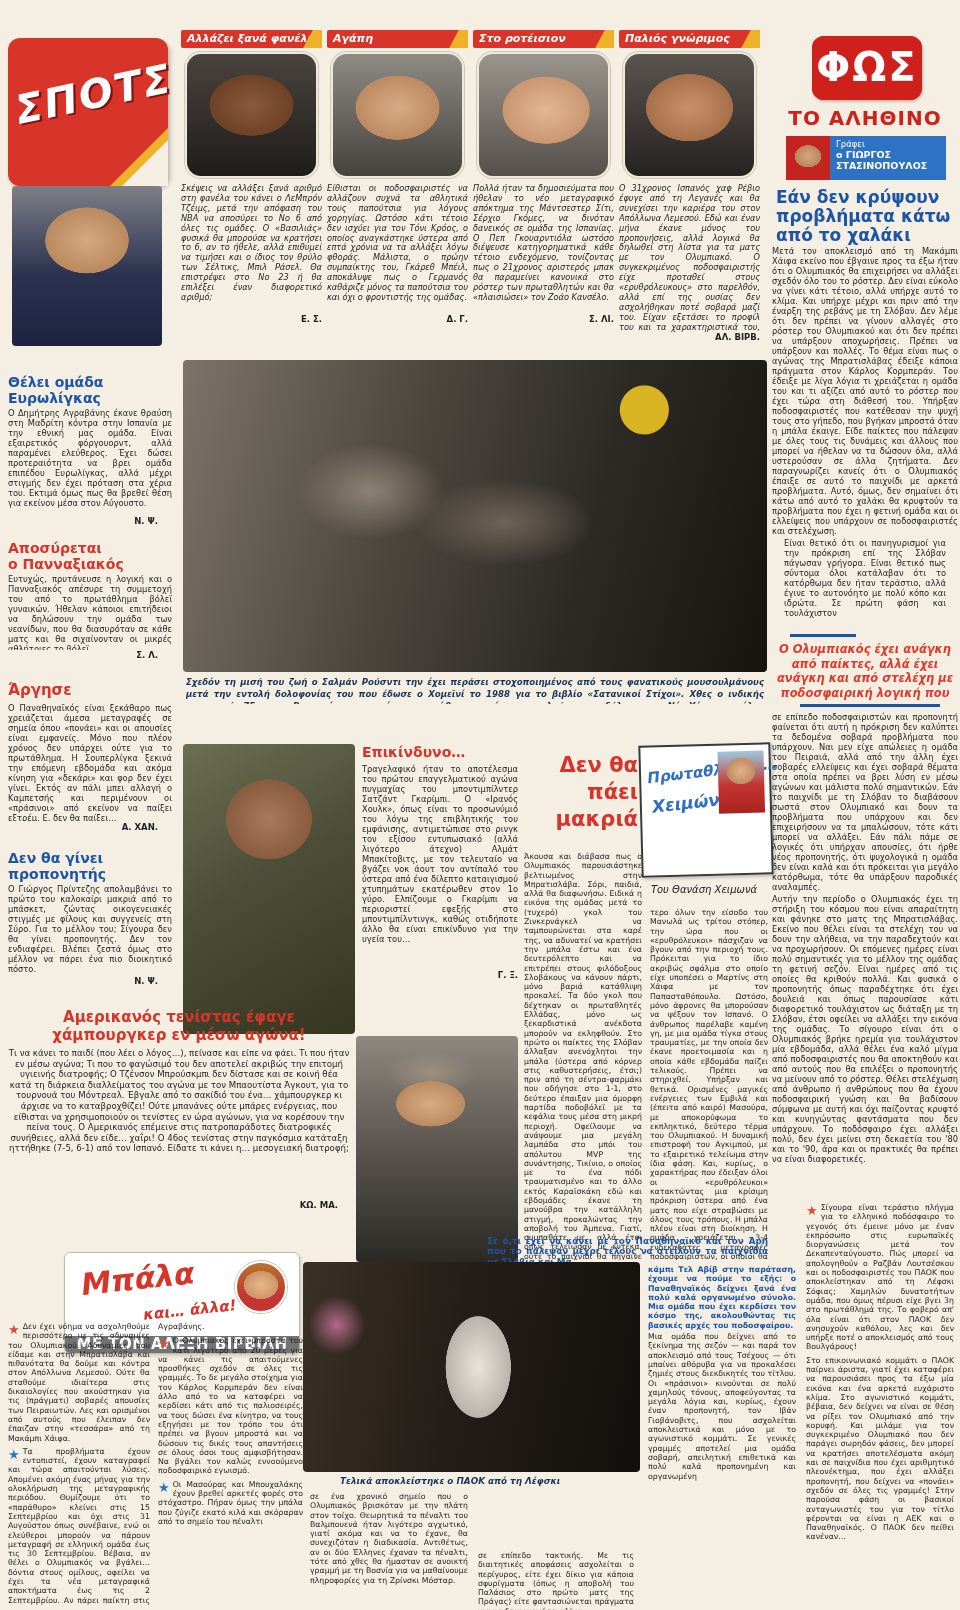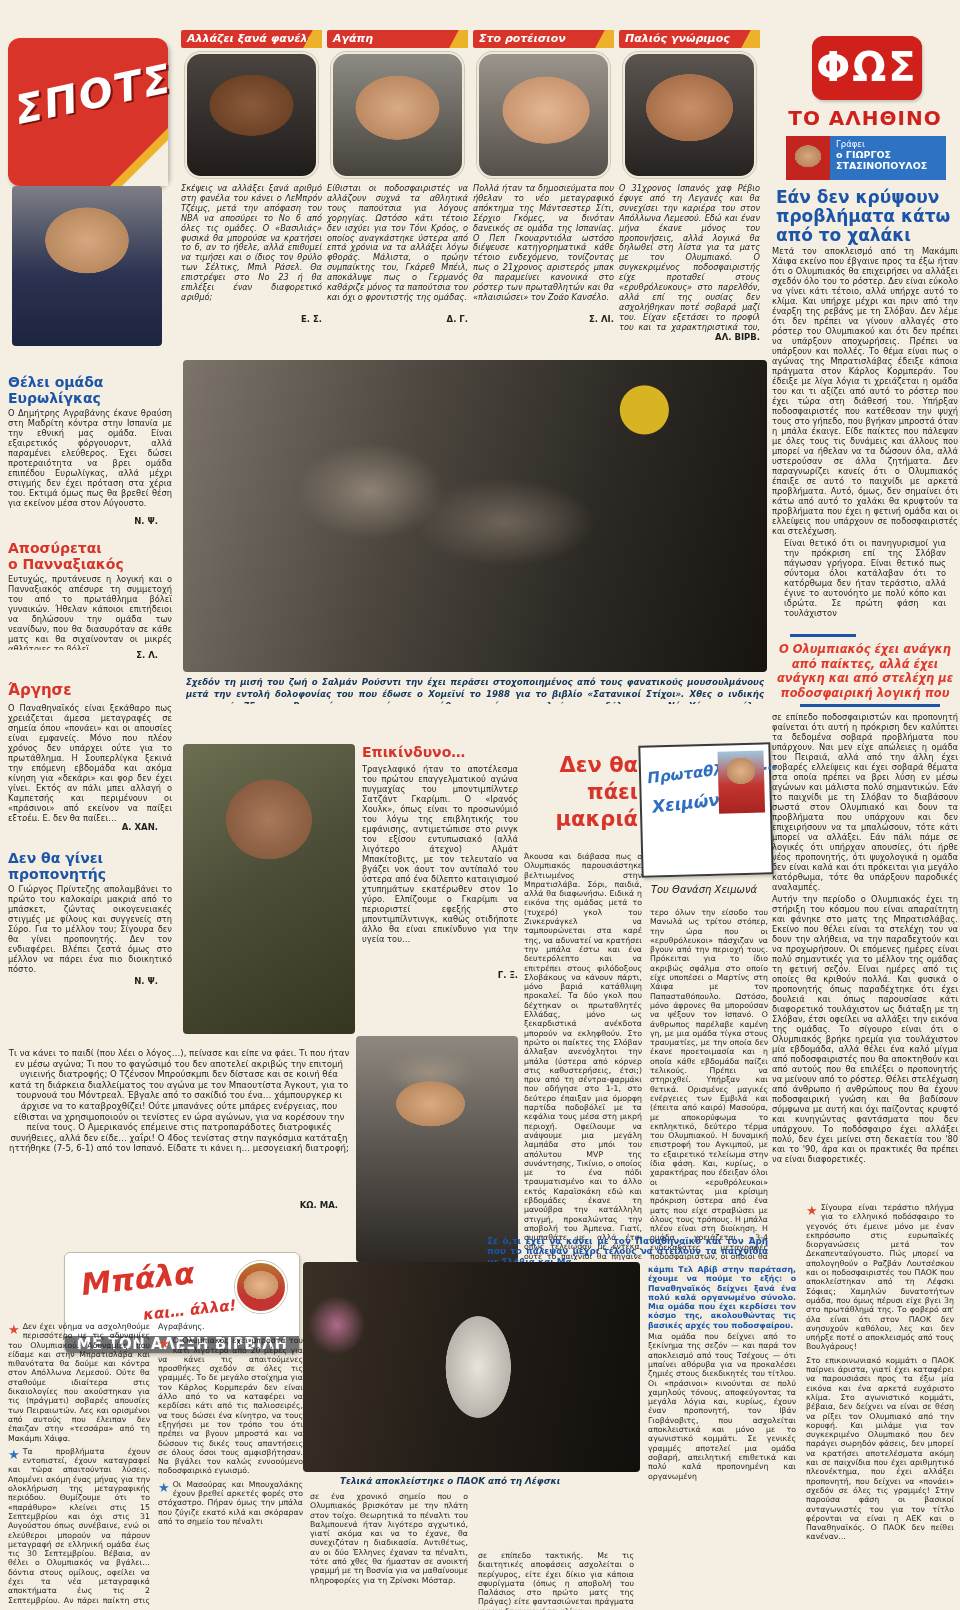--- a/index.html
+++ b/index.html
@@ -149,20 +149,24 @@
   </div>
   <div class="abs xeim-box" style="left:640px;top:744px;width:128px;height:128px">
     <div class="script-blue" style="position:absolute;left:6px;top:16px;font-size:15px;transform:rotate(-5deg)">Πρωταθλητής…</div>
     <div class="script-blue" style="position:absolute;left:10px;top:46px;font-size:17px;transform:rotate(-5deg)">Χειμώνα</div>
     <div style="position:absolute;right:5px;top:6px;width:46px;height:62px;background:radial-gradient(ellipse 50% 34% at 50% 32%,#e0b38a 0%,#c08c62 62%,rgba(0,0,0,0) 63%),linear-gradient(#9ec8e0 0%,#c43430 55%,#a82420 100%)"></div>
   </div>
   <div class="abs ital" style="left:640px;top:884px;width:128px;font-size:10px;text-align:center;color:#222">Του Θανάση Χειμωνά</div>
   <div class="abs body-xs" style="left:524px;top:852px;width:118px;height:408px">Άκουσα και διάβασα πως ο Ολυμπιακός παρουσιάστηκε βελτιωμένος στην Μπρατισλάβα. Σόρι, παιδιά, αλλά θα διαφωνήσω. Ειδικά η εικόνα της ομάδας μετά το (τυχερό) γκολ του Ζινκερνάγκελ να ταμπουρώνεται στα καρέ της, να αδυνατεί να κρατήσει την μπάλα έστω και ένα δευτερόλεπτο και να επιτρέπει στους φιλόδοξους Σλοβάκους να κάνουν πάρτι, μόνο βαριά κατάθλιψη προκαλεί. Τα δύο γκολ που δέχτηκαν οι πρωταθλητές Ελλάδας, μόνο ως ξεκαρδιστικά ανέκδοτα μπορούν να εκληφθούν. Στο πρώτο οι παίκτες της Σλόβαν άλλαξαν ανενόχλητοι την μπάλα (ύστερα από κόρνερ στις καθυστερήσεις, έτσι;) πριν από τη σέντρα-φαρμάκι που οδήγησε στο 1-1, στο δεύτερο έπαιξαν μια όμορφη παρτίδα ποδοβόλεϊ με τα κεφάλια τους μέσα στη μικρή περιοχή. Οφείλουμε να ανάψουμε μια μεγάλη λαμπάδα στο μπόι του απόλυτου MVP της συνάντησης, Τικίνιο, ο οποίος με το ένα πόδι τραυματισμένο και το άλλο εκτός Καραϊσκάκη εδώ και εβδομάδες έκανε τη μανούβρα την κατάλληλη στιγμή, προκαλώντας την αποβολή του Άμπενα. Γιατί, συμπαθάτε με, αλλά έτσι όπως τελείωσαν με έντεκα, ούτε το παιχνίδι θα πήγαινε στα πέναλτι ούτε ο Ολυμπιακός στα πλέι οφ του Γιουρόπα. Λάθη αυτήν τη φορά και από τον Κάρλος Κορμπεράν. Με χειρό-</div>
   <div class="abs body-xs" style="left:650px;top:908px;width:118px;height:352px">τερο όλων την είσοδο του Μανωλά ως τρίτου στόπερ, την ώρα που οι «ερυθρόλευκοι» πάσχιζαν να βγουν από την περιοχή τους. Πρόκειται για το ίδιο ακριβώς σφάλμα στο οποίο είχε υποπέσει ο Μαρτίνς στη Χάιφα με τον Παπασταθόπουλο. Ωστόσο, μόνο άφρονες θα μπορούσαν να ψέξουν τον Ισπανό. Ο άνθρωπος παρέλαβε καμένη γη, με μια ομάδα τίγκα στους τραυματίες, με την οποία δεν έκανε προετοιμασία και η οποία κάθε εβδομάδα παίζει τελικούς. Πρέπει να στηριχθεί. Υπήρξαν και θετικά. Ορισμένες μαγικές ενέργειες των Εμβιλά και (έπειτα από καιρό) Μασούρα, με αποκορύφωμα το εκπληκτικό, δεύτερο τέρμα του Ολυμπιακού. Η δυναμική επιστροφή του Αγκιμπού, με το εξαιρετικό τελείωμα στην ίδια φάση. Και, κυρίως, ο χαρακτήρας που έδειξαν όλοι οι «ερυθρόλευκοι» κατακτώντας μια κρίσιμη πρόκριση ύστερα από ένα ματς που είχε στραβώσει με όλους τους τρόπους. Η μπάλα πλέον είναι στη διοίκηση. Η ομάδα χρειάζεται 3-4 ενδεκαδάτες μεταγραφές ποδοσφαιριστών, οι οποίοι θα παίξουν ΑΜΕΣΩΣ. Η αλήθεια βέβαια είναι πως το ρόστερ θα έπρεπε να είχε κλείσει πριν ξεκινήσουν οι ευρωπαϊκές υποχρεώσεις του συλλόγου. Τώρα, ό,τι προλάβουμε. Γιατί καλή η πρόκριση «γκραν γκινιόλ» (sic) αλλά ο προχθεσινός Ολυμπιακός δεν θα πάει μακριά.</div>
 
+  <div class="abs h-red" style="left:8px;top:1008px;width:342px;font-size:15px;line-height:18px;text-align:center">
+    <div>Αμερικανός τενίστας έφαγε</div>
+    <div>χάμπουργκερ εν μέσω αγώνα!</div>
+  </div>
   <div class="abs" style="left:8px;top:1048px;width:342px;height:152px;overflow:hidden;font-size:8.6px;line-height:10.6px;text-align:center;color:#1f1f1f">Τι να κάνει το παιδί (που λέει ο λόγος…), πείνασε και είπε να φάει. Τι που ήταν εν μέσω αγώνα; Τι που το φαγώσιμό του δεν αποτελεί ακριβώς την επιτομή υγιεινής διατροφής; Ο Τζένσον Μπρούσκμπι δεν δίστασε και σε κοινή θέα κατά τη διάρκεια διαλλείματος του αγώνα με τον Μπαουτίστα Άγκουτ, για το τουρνουά του Μόντρεαλ. Έβγαλε από το σακίδιό του ένα… χάμπουργκερ κι άρχισε να το καταβροχθίζει! Ούτε μπανάνες ούτε μπάρες ενέργειας, που είθισται να χρησιμοποιούν οι τενίστες εν ώρα αγώνων, για να κορέσουν την πείνα τους. Ο Αμερικανός επέμεινε στις πατροπαράδοτες διατροφικές συνήθειες, αλλά δεν είδε… χαΐρι! Ο 46ος τενίστας στην παγκόσμια κατάταξη ηττήθηκε (7-5, 6-1) από τον Ισπανό. Είδατε τι κάνει η… μεσογειακή διατροφή;</div>
   <div class="abs sig" style="left:8px;top:1200px;width:330px">ΚΩ. ΜΑ.</div>
 
   <div class="abs bala-box" style="left:64px;top:1252px;width:234px;height:100px">
     <div class="h-red ital" style="position:absolute;left:16px;top:8px;font-size:30px;transform:rotate(-6deg)">Μπάλα</div>
     <div class="h-red ital" style="position:absolute;left:78px;top:48px;font-size:15px;transform:rotate(-6deg)">και… άλλα!</div>
     <div class="avatar" style="position:absolute;right:12px;top:8px;width:48px;height:48px;background:radial-gradient(ellipse 54% 44% at 50% 46%,#e6b88c 0%,#cc9468 66%,rgba(0,0,0,0) 67%),linear-gradient(#b8742e 0%,#c43430 70%)"></div>
     <div class="bala-bar">ΜΕ ΤΟΝ ΑΛΕΞΗ ΒΙΡΒΙΛΗ</div>
   </div>
 

